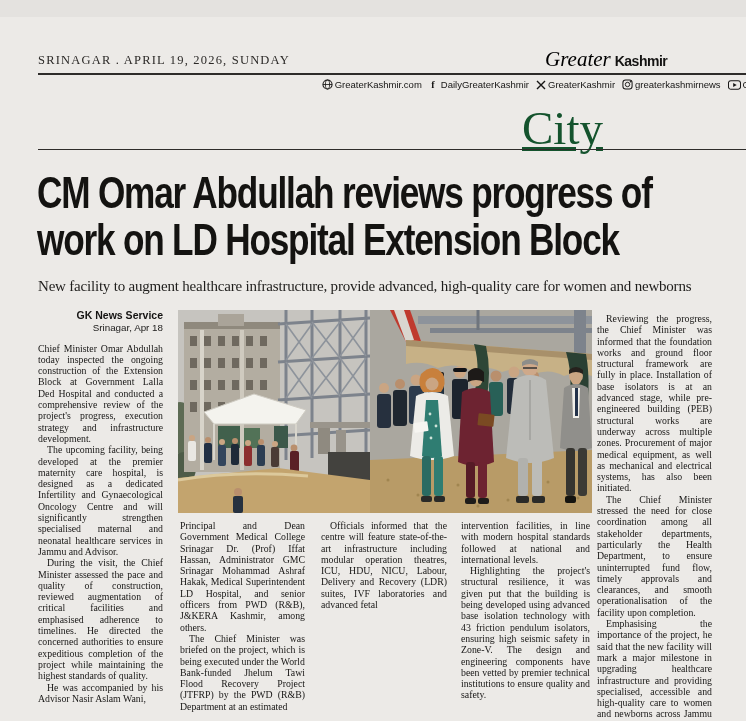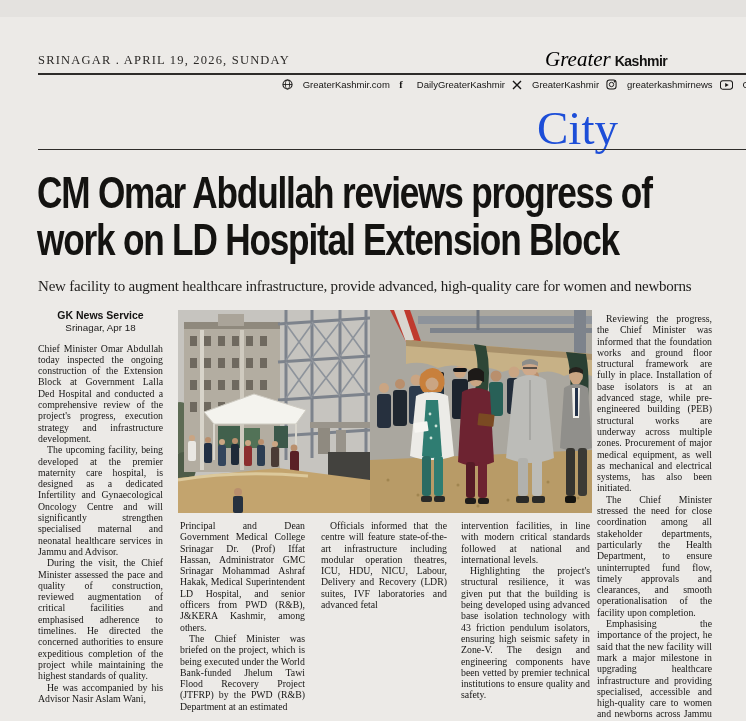--- a/index.html
+++ b/index.html
@@ -30,27 +30,27 @@
   .rule{position:absolute; background:var(--rule);}
   #rule-top{left:38px; top:56px; width:708px; height:2px;}
   #rule-city{left:38px; top:132px; width:708px; height:1px;}
   #rule-bottom{left:38px; top:712px; width:700px; height:1px;}
   
   .social{
     position:absolute; top:62px; right:-4px; display:flex; gap:7px; align-items:center;
     font-family:"Liberation Sans","DejaVu Sans",sans-serif; font-size:9.5px; color:#161514;
     white-space:nowrap;
   }
-  .social .item{display:flex; align-items:center; gap:10px;}
+  .social .item{display:flex; align-items:center; gap:2px;}
   .social svg{display:block;}
   
   .section-title{
-    position:absolute; left:537px; top:88px;
+    position:absolute; left:522px; top:88px;
     font-family:"Liberation Serif","DejaVu Serif",serif;
-    font-size:47px; color:#1d4ed8; line-height:1;
+    font-size:47px; color:#14532d; line-height:1;text-decoration:underline;
   }
   .headline{position:absolute; left:37px; top:152px;}
   .headline .hl{
     font-family:"Liberation Sans","DejaVu Sans",sans-serif;
     font-weight:700; font-size:44px; line-height:47px; letter-spacing:-1.5px;
     color:#141311; white-space:nowrap;
     transform:scaleX(0.8); transform-origin:0 0; display:block;
   }
   .subhead{
     position:absolute; left:38px; top:261px; width:708px;
@@ -63,21 +63,21 @@
   }
   .col p{margin:0;}
   .col p.ind{text-indent:9px;}
   #col1{left:38px;  top:293px; width:125px;}
   #col2{left:180px; top:503px; width:125px;}
   #col3{left:321px; top:503px; width:126px;}
   #col4{left:461px; top:503px; width:129px;}
   #col5{left:597px; top:296px; width:115px;}
   .byline{
     font-family:"Liberation Sans","DejaVu Sans",sans-serif;
-    text-align:center; margin-bottom:9px;
+    text-align:right; margin-bottom:9px;
   }
   .byline .who{font-weight:700; font-size:10.5px; color:#141312;}
   .byline .where{font-size:9.8px; color:#222120; margin-top:1px;}
   
   .photo{
     position:absolute; left:178px; top:293px; width:414px; height:203px;
     overflow:hidden; background:#b7b3ab;
   }
   .photo svg{display:block;}
 </style>
@@ -363,21 +363,21 @@
   <div class="col" id="col2">
     <p>Principal and Dean Government Medical College Srinagar Dr. (Prof) Iffat Hassan, Administrator GMC Srinagar Mohammad Ashraf Hakak, Medical Superintendent LD Hospital, and senior officers from PWD (R&amp;B), J&amp;KERA Kashmir, among others.</p>
     <p class="ind">The Chief Minister was briefed on the project, which is being executed under the World Bank-funded Jhelum Tawi Flood Recovery Project (JTFRP) by the PWD (R&amp;B) Department at an estimated</p>
   </div>
 
   <div class="col" id="col3">
     <p class="ind">Officials informed that the centre will feature state-of-the-art infrastructure including modular operation theatres, ICU, HDU, NICU, Labour, Delivery and Recovery (LDR) suites, IVF laboratories and advanced fetal</p>
   </div>
 
   <div class="col" id="col4">
-    <p>intervention facilities, in line with modern critical standards followed at national and international levels.</p>
+    <p>intervention facilities, in line with modern hospital standards followed at national and international levels.</p>
     <p class="ind">Highlighting the project's structural resilience, it was given put that the building is being developed using advanced base isolation technology with 43 friction pendulum isolators, ensuring high seismic safety in Zone-V. The design and engineering components have been vetted by premier technical institutions to ensure quality and safety.</p>
   </div>
 
   <div class="col" id="col5">
     <p class="ind">Reviewing the progress, the Chief Minister was informed that the foundation works and ground floor structural framework are fully in place. Installation of base isolators is at an advanced stage, while pre-engineered building (PEB) structural works are underway across multiple zones. Procurement of major medical equipment, as well as mechanical and electrical systems, has also been initiated.</p>
     <p class="ind">The Chief Minister stressed the need for close coordination among all stakeholder departments, particularly the Health Department, to ensure uninterrupted fund flow, timely approvals and clearances, and smooth operationalisation of the facility upon completion.</p>
     <p class="ind">Emphasising the importance of the project, he said that the new facility will mark a major milestone in upgrading healthcare infrastructure and providing specialised, accessible and high-quality care to women and newborns across Jammu and Kashmir.</p>
   </div>
 
   <div class="rule" id="rule-bottom"></div>

